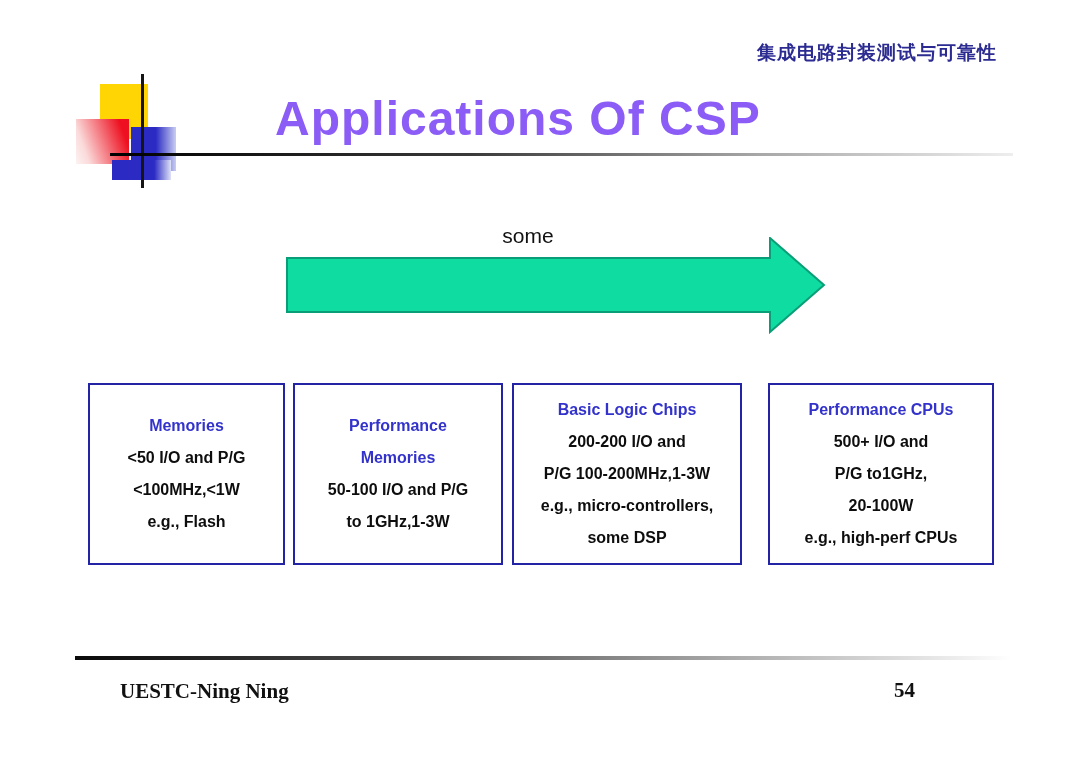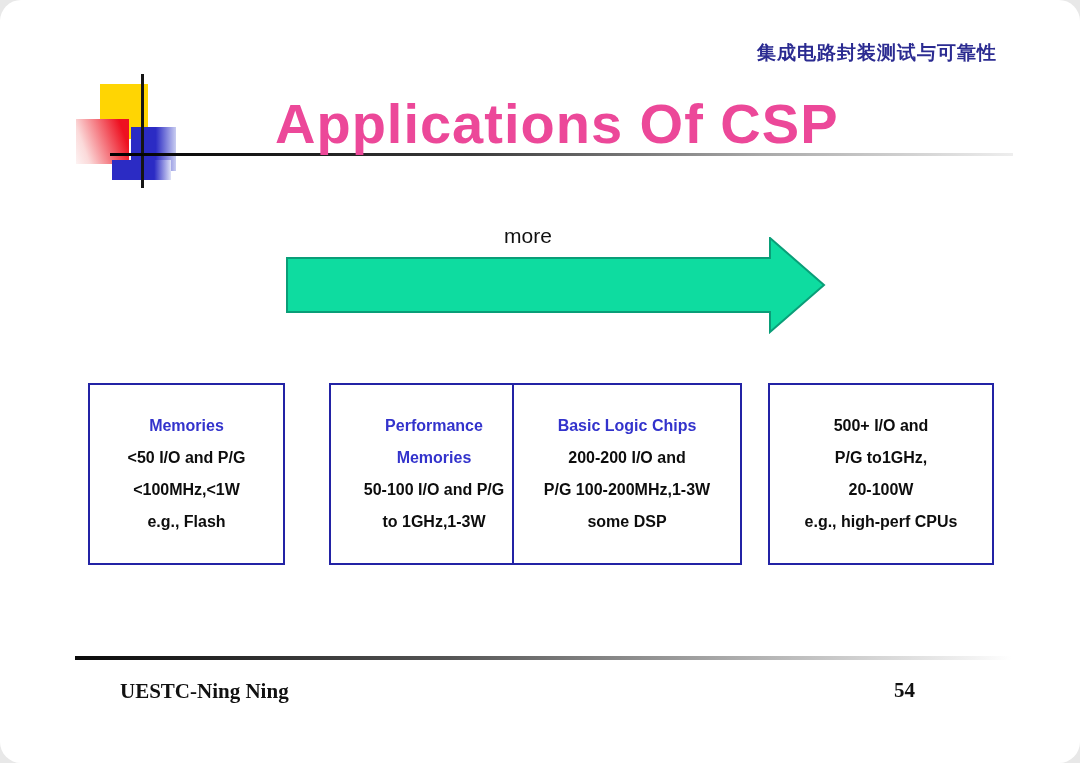--- a/index.html
+++ b/index.html
@@ -4,21 +4,20 @@
 <style>
   * { margin: 0; padding: 0; box-sizing: border-box; }
   html, body { background: #e8e8e8; }
   .slide {
     position: relative;
     width: 1080px;
     height: 763px;
     background: #ffffff;
     overflow: hidden;
     font-family: "Liberation Sans", sans-serif;
-    border-radius: 21px;
   }
   
   .cjk-header {
     position: absolute;
     top: 40px;
     right: 83px;
     font-size: 19px;
     font-weight: bold;
     color: #2b2b91;
     letter-spacing: 1px;
@@ -34,23 +33,23 @@
   .sq-blue-3 { position: absolute; left: 143px; top: 160px; width: 28px; height: 20px;
                background: linear-gradient(to right, #2b2bc4 40%, #dfe2f7 100%); }
   .v-line { position: absolute; left: 141px; top: 74px; width: 3px; height: 114px; background: #151515; }
   .h-line { position: absolute; left: 110px; top: 153px; width: 903px; height: 3px;
             background: linear-gradient(to right, #000000, #3a3a3a 40%, #a8a8a8 72%, #eeeeee 100%); }
   
   .title {
     position: absolute;
     left: 275px;
     top: 91px;
-    font-size: 56px;
+    font-size: 48px;
     font-weight: bold;
-    color: #ec4899;
+    color: #8b5cf6;
     letter-spacing: 1px;
     white-space: nowrap;
   }
   
   .more-label {
     position: absolute;
     left: 286px;
     top: 224px;
     width: 484px;
     text-align: center;
@@ -67,21 +66,21 @@
     background: #ffffff;
     display: flex;
     flex-direction: column;
     justify-content: center;
     text-align: center;
   }
   .box-line { line-height: 32px; font-size: 16px; font-weight: bold; white-space: nowrap; }
   .box-heading { color: #3333cc; }
   .box-body { color: #0d0d0d; }
   .box-1 { left: 88px;  width: 197px; }
-  .box-2 { left: 293px; width: 210px; margin-left: 36px; }
+  .box-2 { left: 293px; width: 210px; }
   .box-3 { left: 512px; width: 230px; }
   .box-4 { left: 768px; width: 226px; }
   
   .footer-line {
     position: absolute;
     left: 75px;
     top: 656px;
     width: 936px;
     height: 4px;
     background: linear-gradient(to right, #0a0a0a, #555555 40%, #aaaaaa 70%, #f2f2f2 96%, #ffffff);
@@ -116,21 +115,21 @@
   <div class="sq-yellow"></div>
   <div class="sq-red"></div>
   <div class="sq-blue"></div>
   <div class="sq-blue-2"></div>
   <div class="sq-blue-3"></div>
   <div class="v-line"></div>
   <div class="h-line"></div>
 
   <div class="title">Applications Of CSP</div>
 
-  <div class="more-label">more</div>
+  <div class="more-label">some</div>
   <div class="arrow-wrap">
     <svg width="540" height="97" viewBox="0 0 540 97" xmlns="http://www.w3.org/2000/svg">
       <polygon points="1,21 484,21 484,1 538,48 484,95 484,75 1,75" fill="#0edca0" stroke="#0a9e78" stroke-width="2" stroke-linejoin="miter"></polygon>
     </svg>
   </div>
 
   <div class="box box-1">
     <div class="box-line box-heading">Memories</div>
     <div class="box-line box-body">&lt;50 I/O and P/G</div>
     <div class="box-line box-body">&lt;100MHz,&lt;1W</div>
@@ -141,24 +140,26 @@
     <div class="box-line box-heading">Performance</div>
     <div class="box-line box-heading">Memories</div>
     <div class="box-line box-body">50-100 I/O and P/G</div>
     <div class="box-line box-body">to 1GHz,1-3W</div>
   </div>
 
   <div class="box box-3">
     <div class="box-line box-heading">Basic Logic Chips</div>
     <div class="box-line box-body">200-200 I/O and</div>
     <div class="box-line box-body">P/G 100-200MHz,1-3W</div>
+    <div class="box-line box-body">e.g., micro-controllers,</div>
     <div class="box-line box-body">some DSP</div>
   </div>
 
   <div class="box box-4">
+    <div class="box-line box-heading">Performance CPUs</div>
     <div class="box-line box-body">500+ I/O and</div>
     <div class="box-line box-body">P/G to1GHz,</div>
     <div class="box-line box-body">20-100W</div>
     <div class="box-line box-body">e.g., high-perf CPUs</div>
   </div>
 
   <div class="footer-line"></div>
   <div class="footer-author">UESTC-Ning Ning</div>
   <div class="footer-page">54</div>
 

